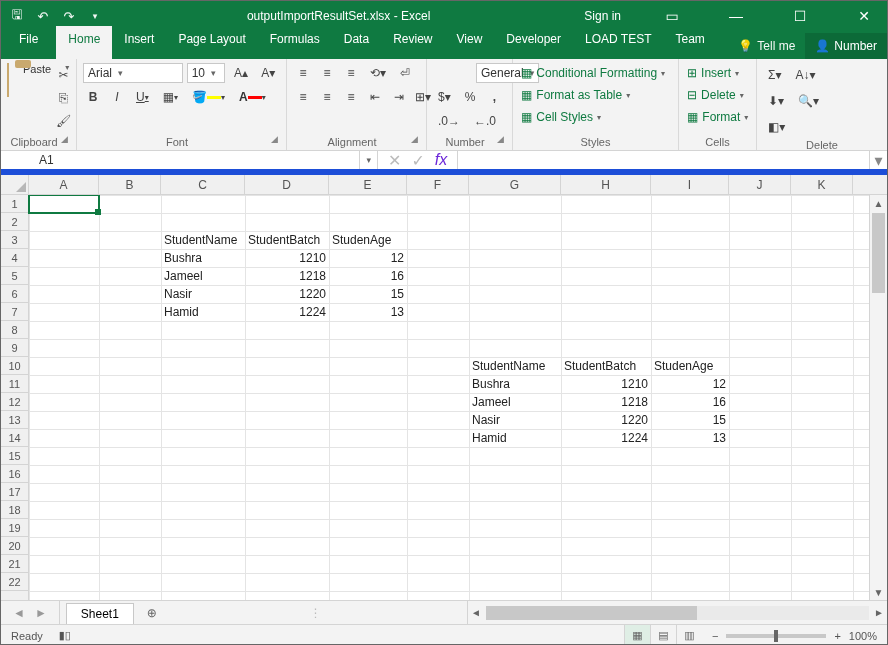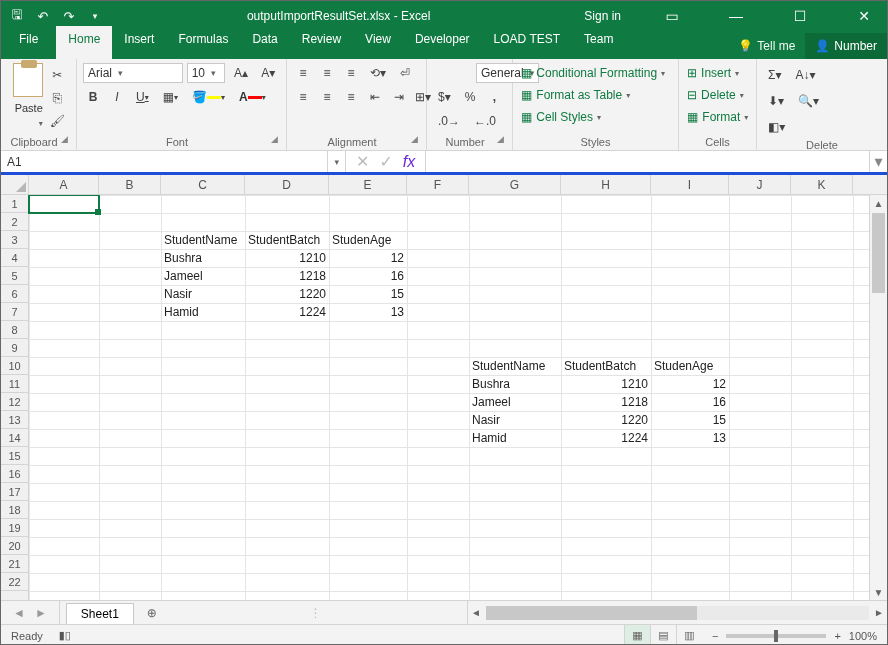--- a/index.html
+++ b/index.html
@@ -25,29 +25,29 @@
 
   
   .ribbon { height:92px; background:#f3f3f3; border-bottom:1px solid #d4d4d4; display:flex; font-size:11px; color:#444; }
   .group { border-right:1px solid #d9d9d9; padding:4px 6px 2px; display:flex; flex-direction:column; justify-content:space-between; }
   .group .group-label { text-align:center; font-size:11px; color:#666; padding-top:2px;}
   .group .rows { display:flex; flex-direction:column; gap:4px; }
   .grow { display:flex; align-items:center; gap:4px; }
   .btn { height:20px; min-width:20px; padding:0 4px; border:1px solid transparent; display:inline-flex; align-items:center; justify-content:center; color:#444; font-size:12px;}
   .sel { height:20px; border:1px solid #c8c8c8; background:#fff; display:inline-flex; align-items:center; padding:0 4px; font-size:12px; color:#333;}
   .sel .caret{ margin-left:6px; font-size:9px; color:#666;}
-  .big { width:42px; display:flex; flex-direction:column; align-items:flex-end; gap:5px; }
+  .big { width:42px; display:flex; flex-direction:row; align-items:flex-start; gap:14px; }
   .paste-icon{ width:30px;height:34px;border:1px solid #c9a96e;background:linear-gradient(#fff,#fff);position:relative;}
   .paste-icon::before{content:"";position:absolute;top:-4px;left:7px;width:16px;height:8px;background:#c9a96e;border-radius:2px;}
   .color-strip{ width:14px;height:3px; display:inline-block;}
   .link { color:#0f7a41; display:flex; align-items:center; gap:4px; font-size:12px; padding:1px 2px;}
   .dlg-launch{ font-size:9px; color:#888; text-align:right; padding-right:2px;}
   
   
-  .fx-row { height:24px; border-bottom:3px solid #1d4ed8; display:flex; align-items:stretch; background:#fff; }
+  .fx-row { height:24px; border-bottom:6px solid #1d4ed8; display:flex; align-items:stretch; background:#fff;padding-left:32px; }
   .namebox { width:345px; border-right:1px solid #d4d4d4; display:flex; align-items:center; }
   .namebox input{ border:none; outline:none; font-size:12px; padding:0 6px; width:100%; color:#333;}
   .namebox .caret{ padding:0 6px; color:#666; border-left:1px solid #d4d4d4; font-size:9px; height:100%; display:flex; align-items:center;}
   .fx-btns{ display:flex; align-items:center; gap:10px; padding:0 10px; color:#bbb; border-right:1px solid #d4d4d4;}
   .fx-btns .fx{ font-style:italic; color:#6d28d9; }
   .formula{ flex:1; display:flex; align-items:center; }
   .formula input{ border:none; outline:none; width:100%; font-size:12px; padding:0 6px;}
   .expand{ width:18px; display:flex;align-items:center;justify-content:center;color:#888;border-left:1px solid #d4d4d4;}
 
   
@@ -109,20 +109,21 @@
     <span class="winbtn">―</span>
     <span class="winbtn">☐</span>
     <span class="winbtn close">✕</span>
   </div>
 </div>
 
 <div class="ribbon-tabs">
   <div class="tab file">File</div>
   <div class="tab active">Home</div>
   <div class="tab">Insert</div>
+  <div class="tab">Page Layout</div>
   <div class="tab">Formulas</div>
   <div class="tab">Data</div>
   <div class="tab">Review</div>
   <div class="tab">View</div>
   <div class="tab">Developer</div>
   <div class="tab">LOAD TEST</div>
   <div class="tab">Team</div>
   <div class="spacer"></div>
   <div class="tellme">
       <span>💡</span>

